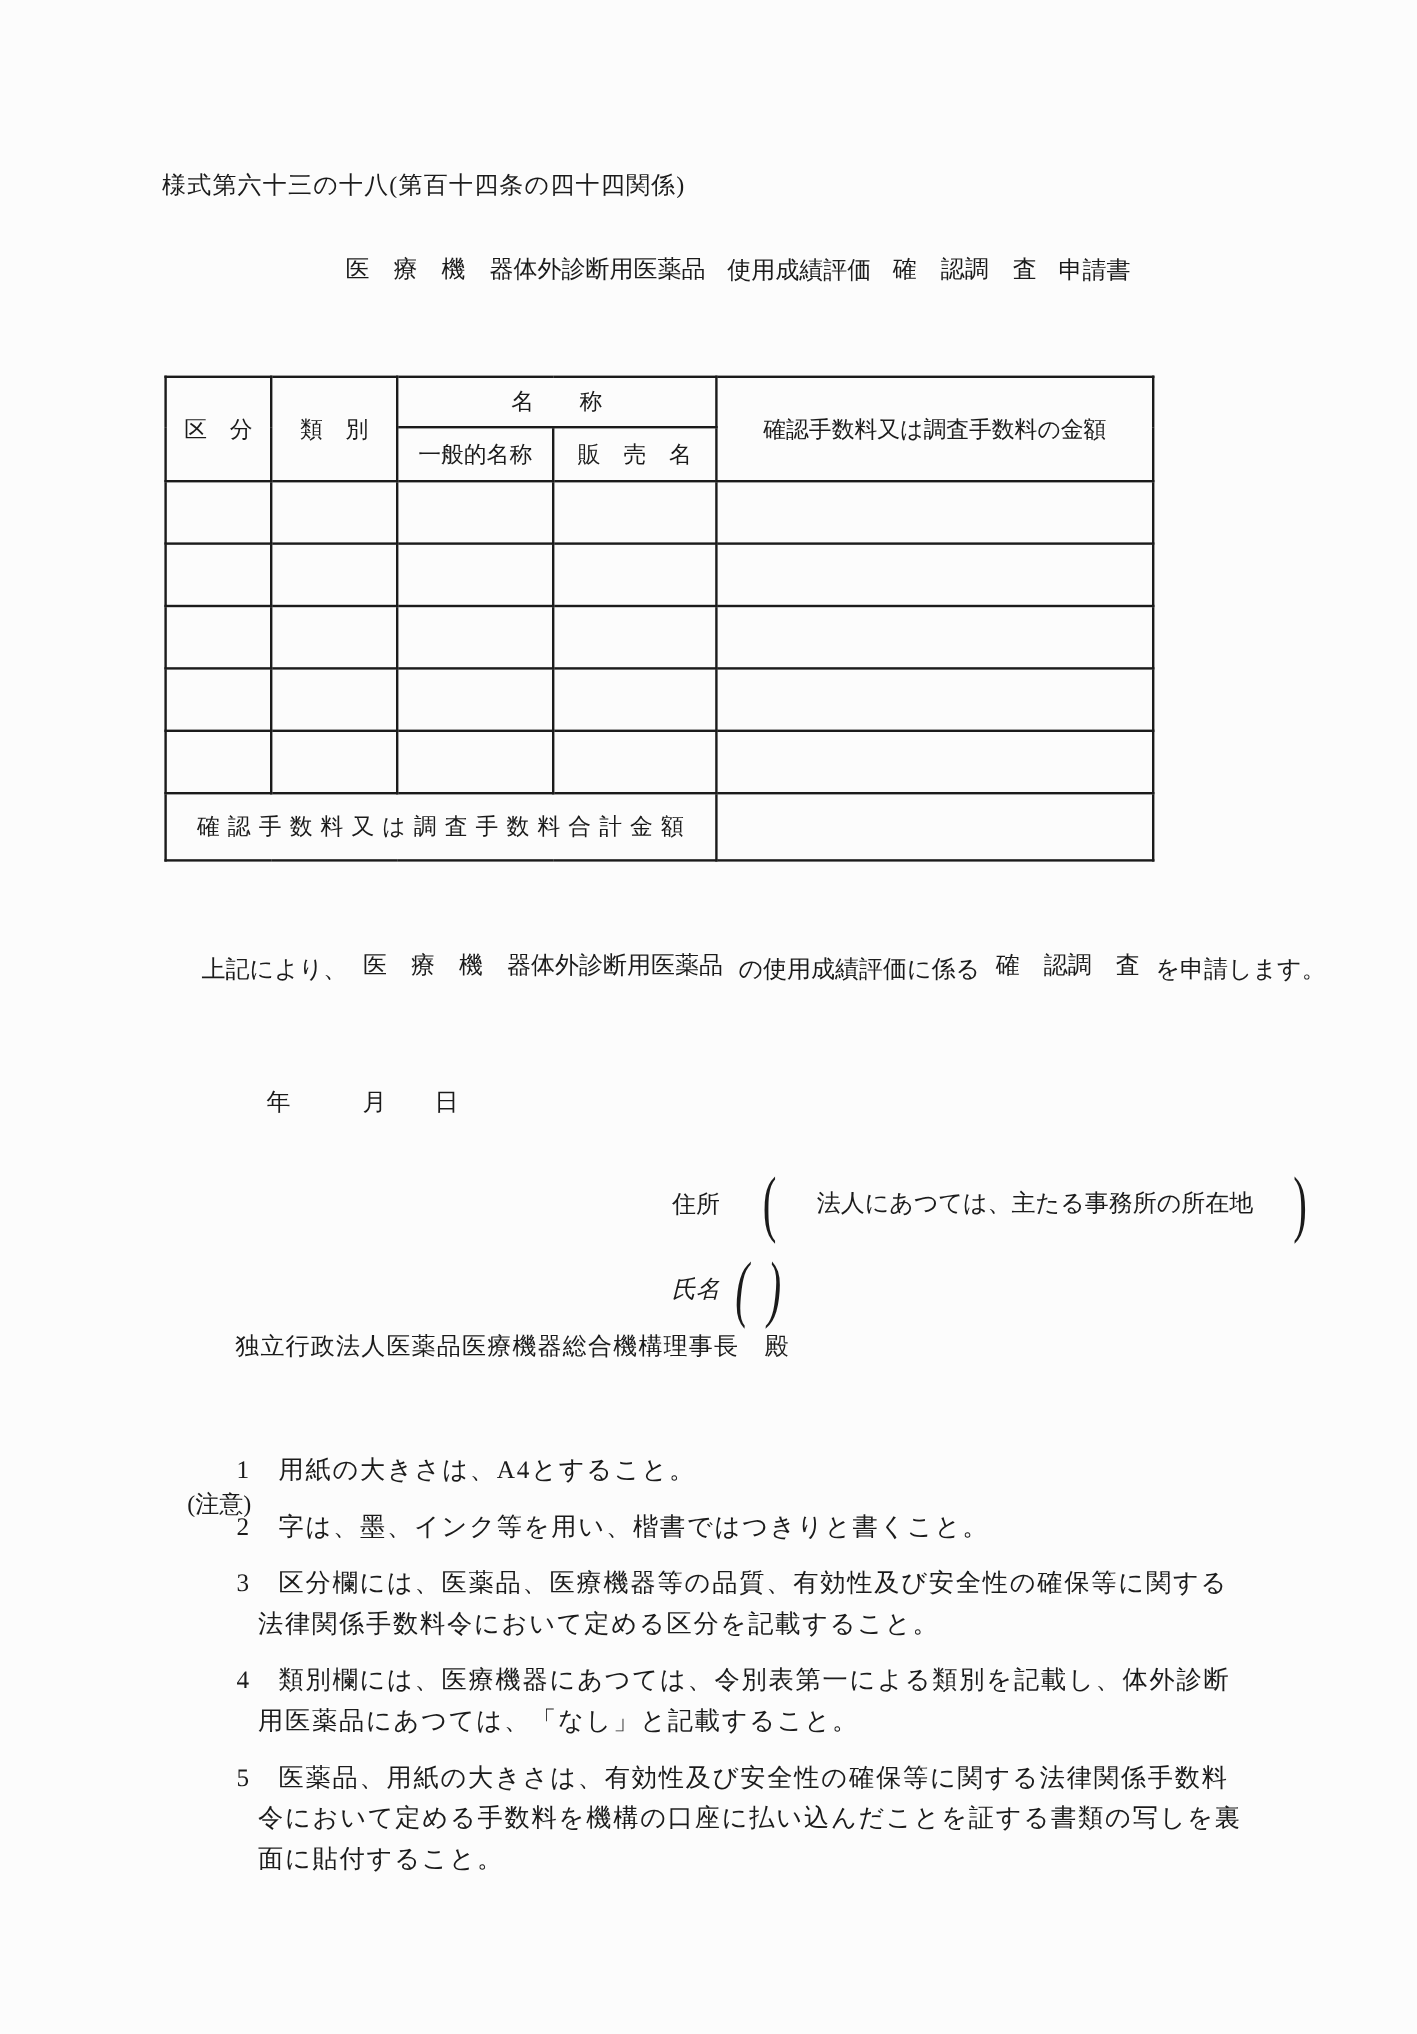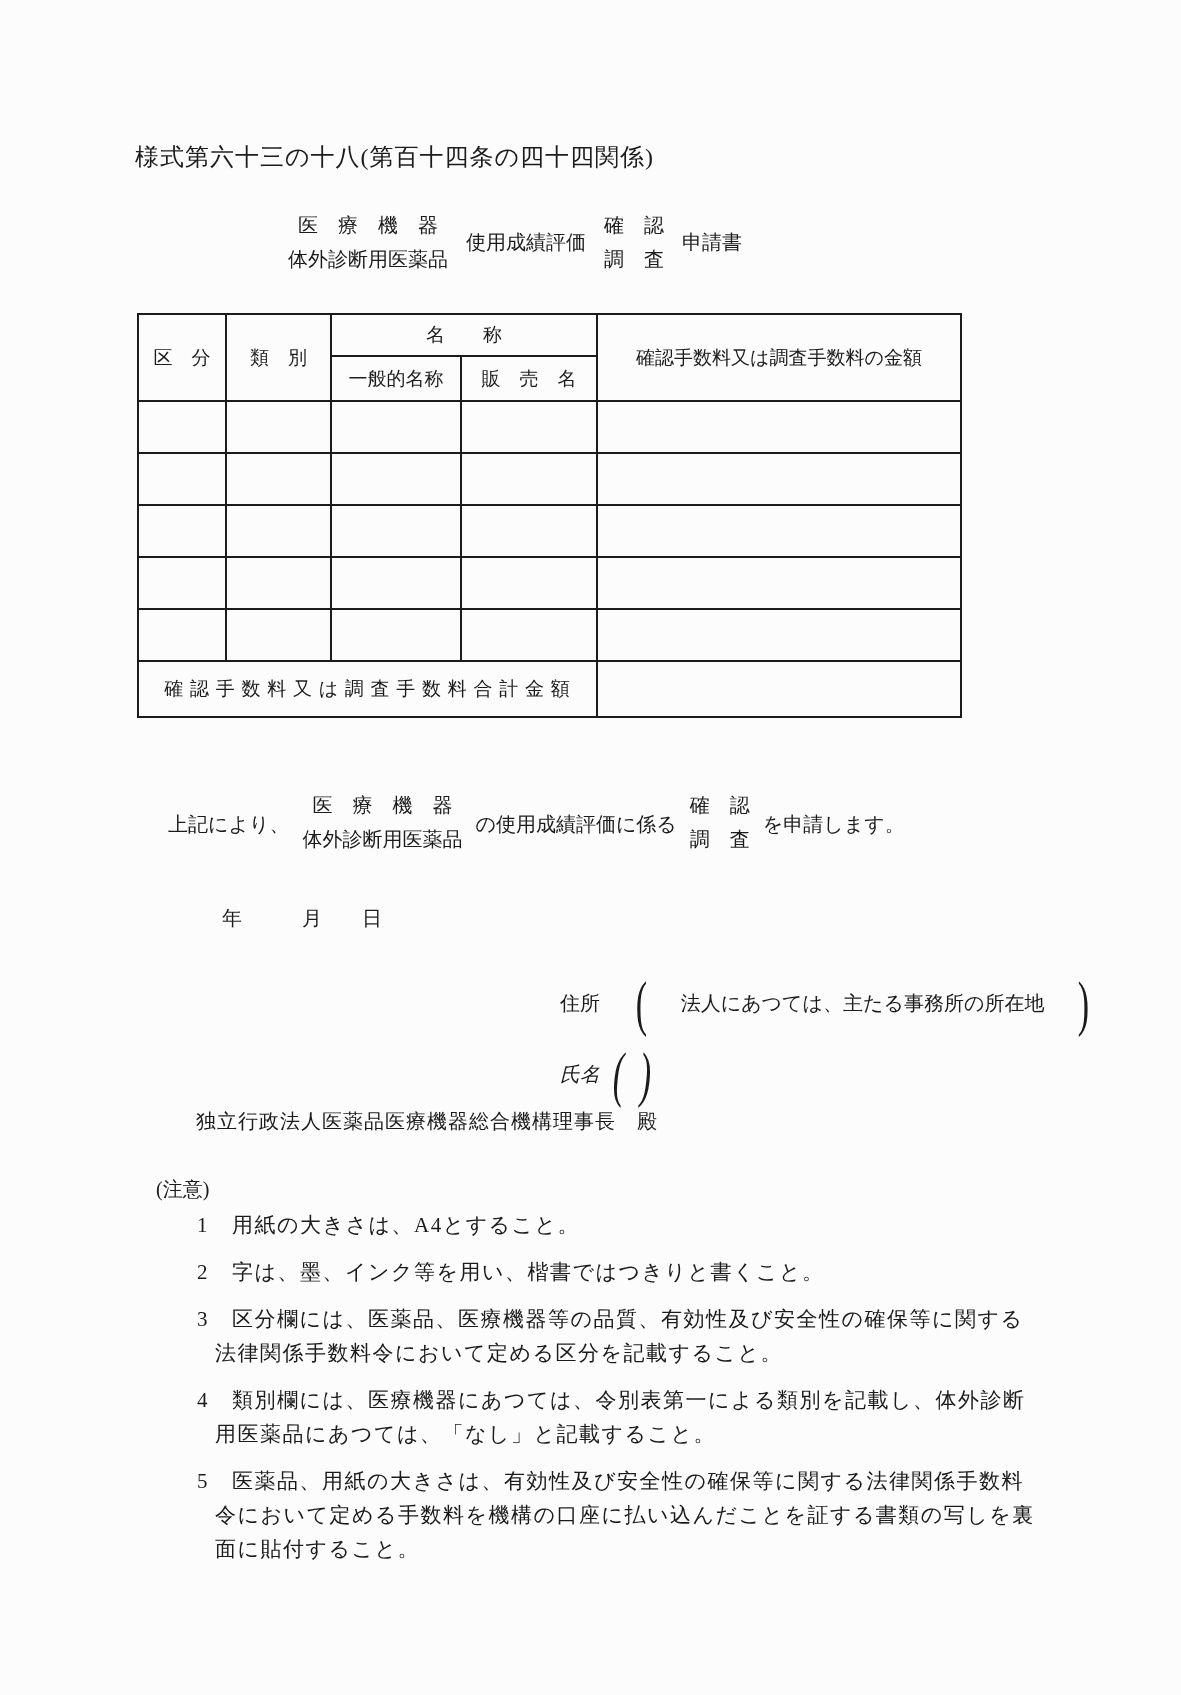--- a/index.html
+++ b/index.html
@@ -9,29 +9,29 @@
     color: #1b1b1b;
     font-family: "Liberation Serif", "DejaVu Serif", serif;
     font-size: 20px;
     position: relative;
     -webkit-font-smoothing: antialiased;
   }
   .page { position: absolute; inset: 0; }
 
   .form-number {
     position: absolute; left: 135px; top: 141px;
-    font-size: 24px; letter-spacing: 1px; white-space: nowrap;
+    font-size: 20px; letter-spacing: 1px; white-space: nowrap;
   }
 
   .form-title {
     position: absolute; left: 288px; top: 208px;
     display: flex; align-items: center; gap: 18px;
     white-space: nowrap;
   }
-  .stack { display: inline-flex; flex-direction: column; align-items: center; line-height: 34px; text-align: center; }
+  .stack { display: inline-flex; align-items: center; line-height: 34px; text-align: center; }
   .stack > span { display: block; }
 
   table.fee-table {
     position: absolute; left: 137px; top: 313px;
     width: 825px;
     border-collapse: collapse;
     table-layout: fixed;
     font-size: 19px;
   }
   table.fee-table td {
@@ -67,21 +67,21 @@
   .name { left: 560px; top: 1043px; font-style: italic; }
   .contact-label { margin-right: 2px; }
   .paren { font-size: 62px; font-weight: 400; line-height: 1; transform: scaleX(0.55); display: inline-block; }
   .contact-lines { display: inline-flex; flex-direction: row; line-height: 32px; }
 
   .recipient {
     position: absolute; left: 196px; top: 1108px;
     letter-spacing: 1px; white-space: nowrap;
   }
 
-  .notes-heading { position: absolute; left: 156px; top: 1176px; }
+  .notes-heading { position: absolute; left: 156px; top: 1240px; }
   .notes {
     position: absolute; left: 197px; top: 1208px; width: 840px;
     font-size: 21px;
   }
   .note-item {
     position: relative;
     padding-left: 18px;
     margin-bottom: 13px;
     line-height: 34px;
     letter-spacing: 1.5px;

